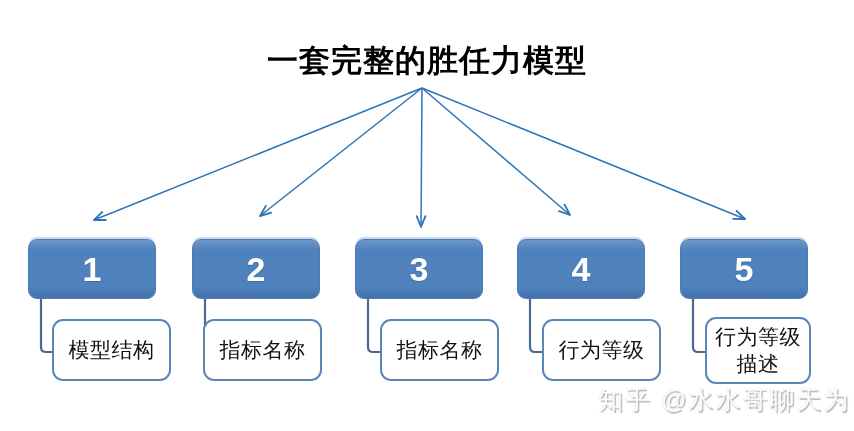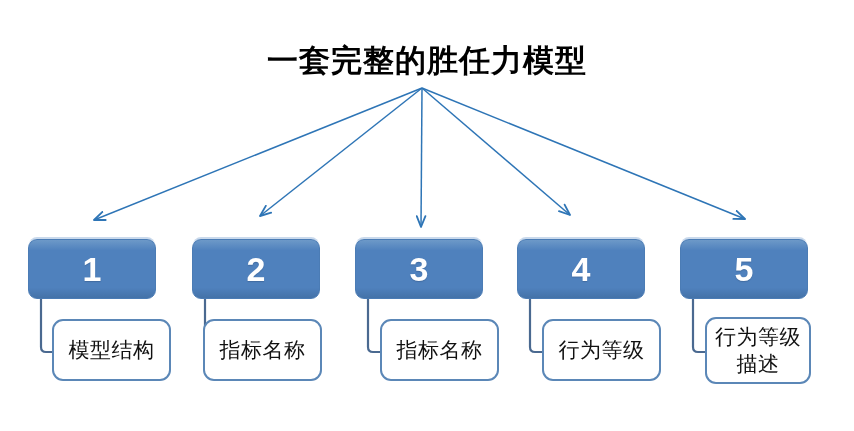--- a/index.html
+++ b/index.html
@@ -170,14 +170,15 @@
   <div class="node n5">
     <div class="num-box">
       <span class="num">5</span>
     </div>
     <div class="sub-box">
       <span class="sub-label">行为等级
 描述</span>
     </div>
   </div>
 
+  <div class="watermark">知乎 @水水哥聊天为</div>
 
 </div>
 
 </body></html>

